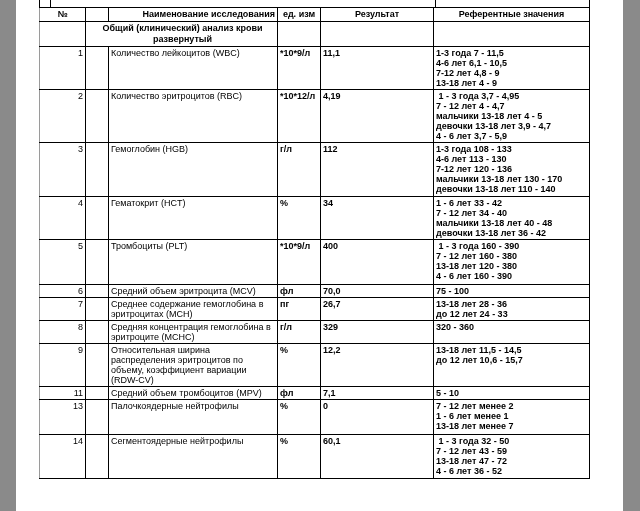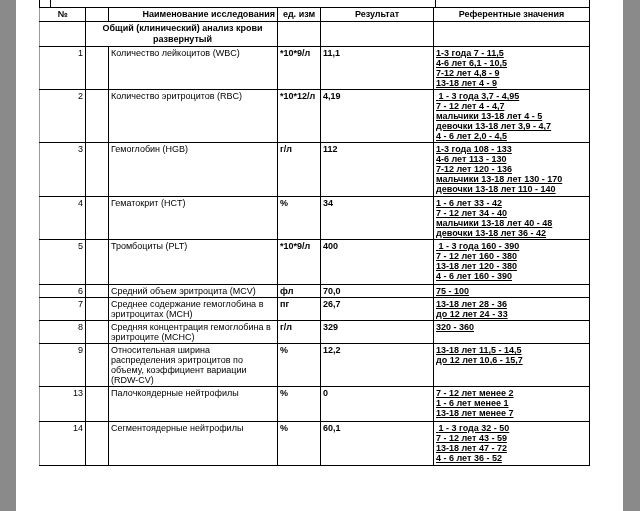--- a/index.html
+++ b/index.html
@@ -33,21 +33,21 @@
   table.results tr > *:first-child{border-left-color:#9a9a9a;}
 
   th{font-weight:bold;text-align:center;padding:1px 2px;line-height:11px;}
   th.h-name{text-align:right;}
 
   td.c-num{text-align:right;padding-right:5px;}
   td.c-spacer{padding:0;}
   td.c-name{padding-left:2px;}
   td.c-unit{font-weight:bold;vertical-align:middle;}
   td.c-result{font-weight:bold;vertical-align:middle;}
-  td.c-ref{font-weight:bold;text-decoration:underline;}
+  td.c-ref{font-weight:bold;}
   td.c-ref .ref-line{white-space:pre-wrap;line-height:10px;}
 
   tr.section-row td{font-weight:bold;line-height:11px;}
   tr.section-row td.section-title{padding-left:4px;text-align:center;}
 </style>
 </head>
 <body>
 
 <div class="viewport">
   <div class="gray-band left"></div>
@@ -104,21 +104,21 @@
           <td class="c-num">2</td>
           <td class="c-spacer"></td>
           <td class="c-name">Количество эритроцитов (RBC)</td>
           <td class="c-unit">*10*12/л</td>
           <td class="c-result">4,19</td>
           <td class="c-ref">
             <div class="ref-line"> 1 - 3 года 3,7 - 4,95</div>
             <div class="ref-line">7 - 12 лет 4 - 4,7</div>
             <div class="ref-line">мальчики 13-18 лет 4 - 5</div>
             <div class="ref-line">девочки 13-18 лет 3,9 - 4,7</div>
-            <div class="ref-line">4 - 6 лет 2,0 - 4,5</div>
+            <div class="ref-line">4 - 6 лет 3,7 - 5,9</div>
           </td>
         </tr>
         <tr style="height: 54px;">
           <td class="c-num">3</td>
           <td class="c-spacer"></td>
           <td class="c-name">Гемоглобин (HGB)</td>
           <td class="c-unit">г/л</td>
           <td class="c-result">112</td>
           <td class="c-ref">
             <div class="ref-line">1-3 года 108 - 133</div>
@@ -189,20 +189,30 @@
           <td class="c-num">9</td>
           <td class="c-spacer"></td>
           <td class="c-name">Относительная ширина распределения эритроцитов по объему, коэффициент вариации (RDW-CV)</td>
           <td class="c-unit">%</td>
           <td class="c-result">12,2</td>
           <td class="c-ref">
             <div class="ref-line">13-18 лет 11,5 - 14,5</div>
             <div class="ref-line">до 12 лет 10,6 - 15,7</div>
           </td>
         </tr>
+        <tr style="height: 11px;">
+          <td class="c-num">11</td>
+          <td class="c-spacer"></td>
+          <td class="c-name">Средний объем тромбоцитов (MPV)</td>
+          <td class="c-unit">фл</td>
+          <td class="c-result">7,1</td>
+          <td class="c-ref">
+            <div class="ref-line">5 - 10</div>
+          </td>
+        </tr>
         <tr style="height: 35px;">
           <td class="c-num">13</td>
           <td class="c-spacer"></td>
           <td class="c-name">Палочкоядерные нейтрофилы</td>
           <td class="c-unit">%</td>
           <td class="c-result">0</td>
           <td class="c-ref">
             <div class="ref-line">7 - 12 лет менее 2</div>
             <div class="ref-line">1 - 6 лет менее 1</div>
             <div class="ref-line">13-18 лет менее 7</div>

